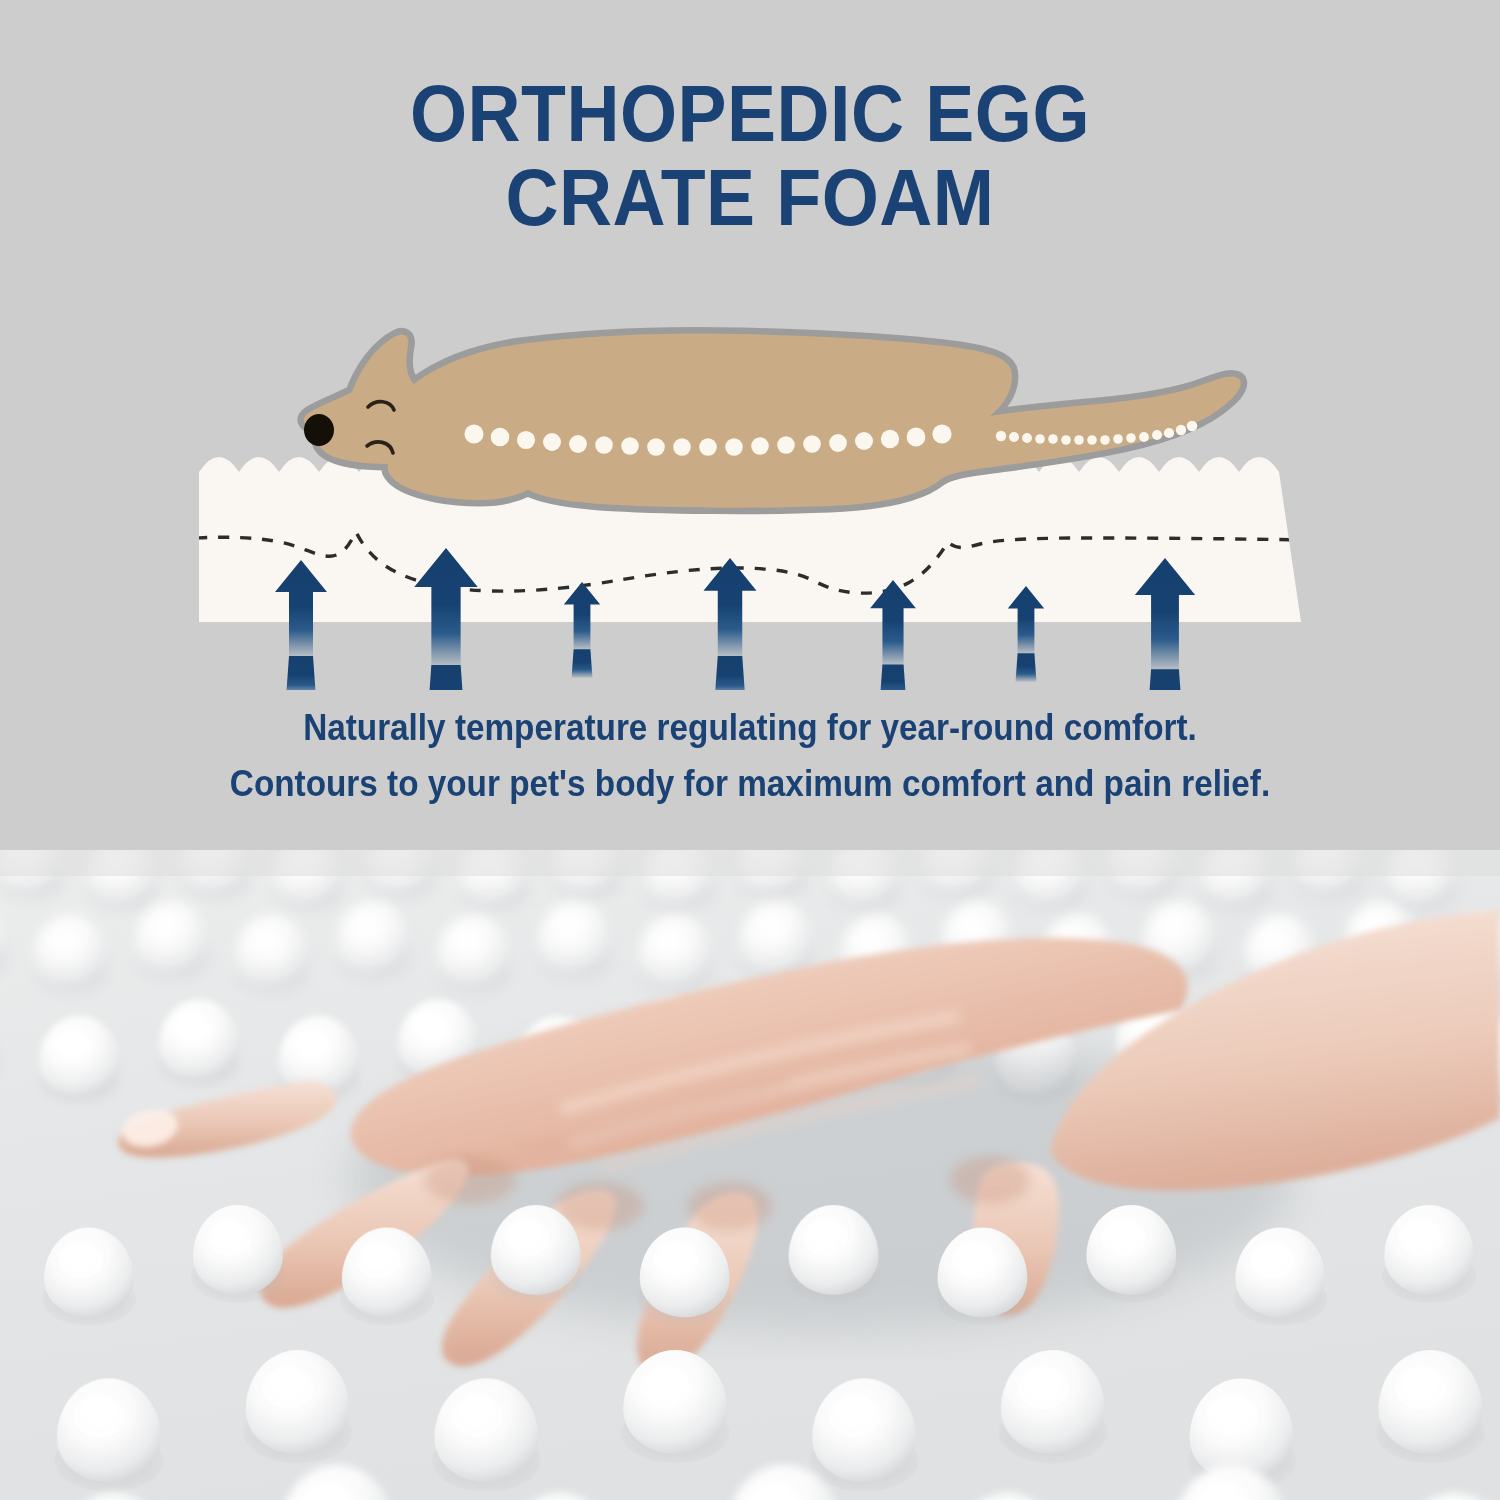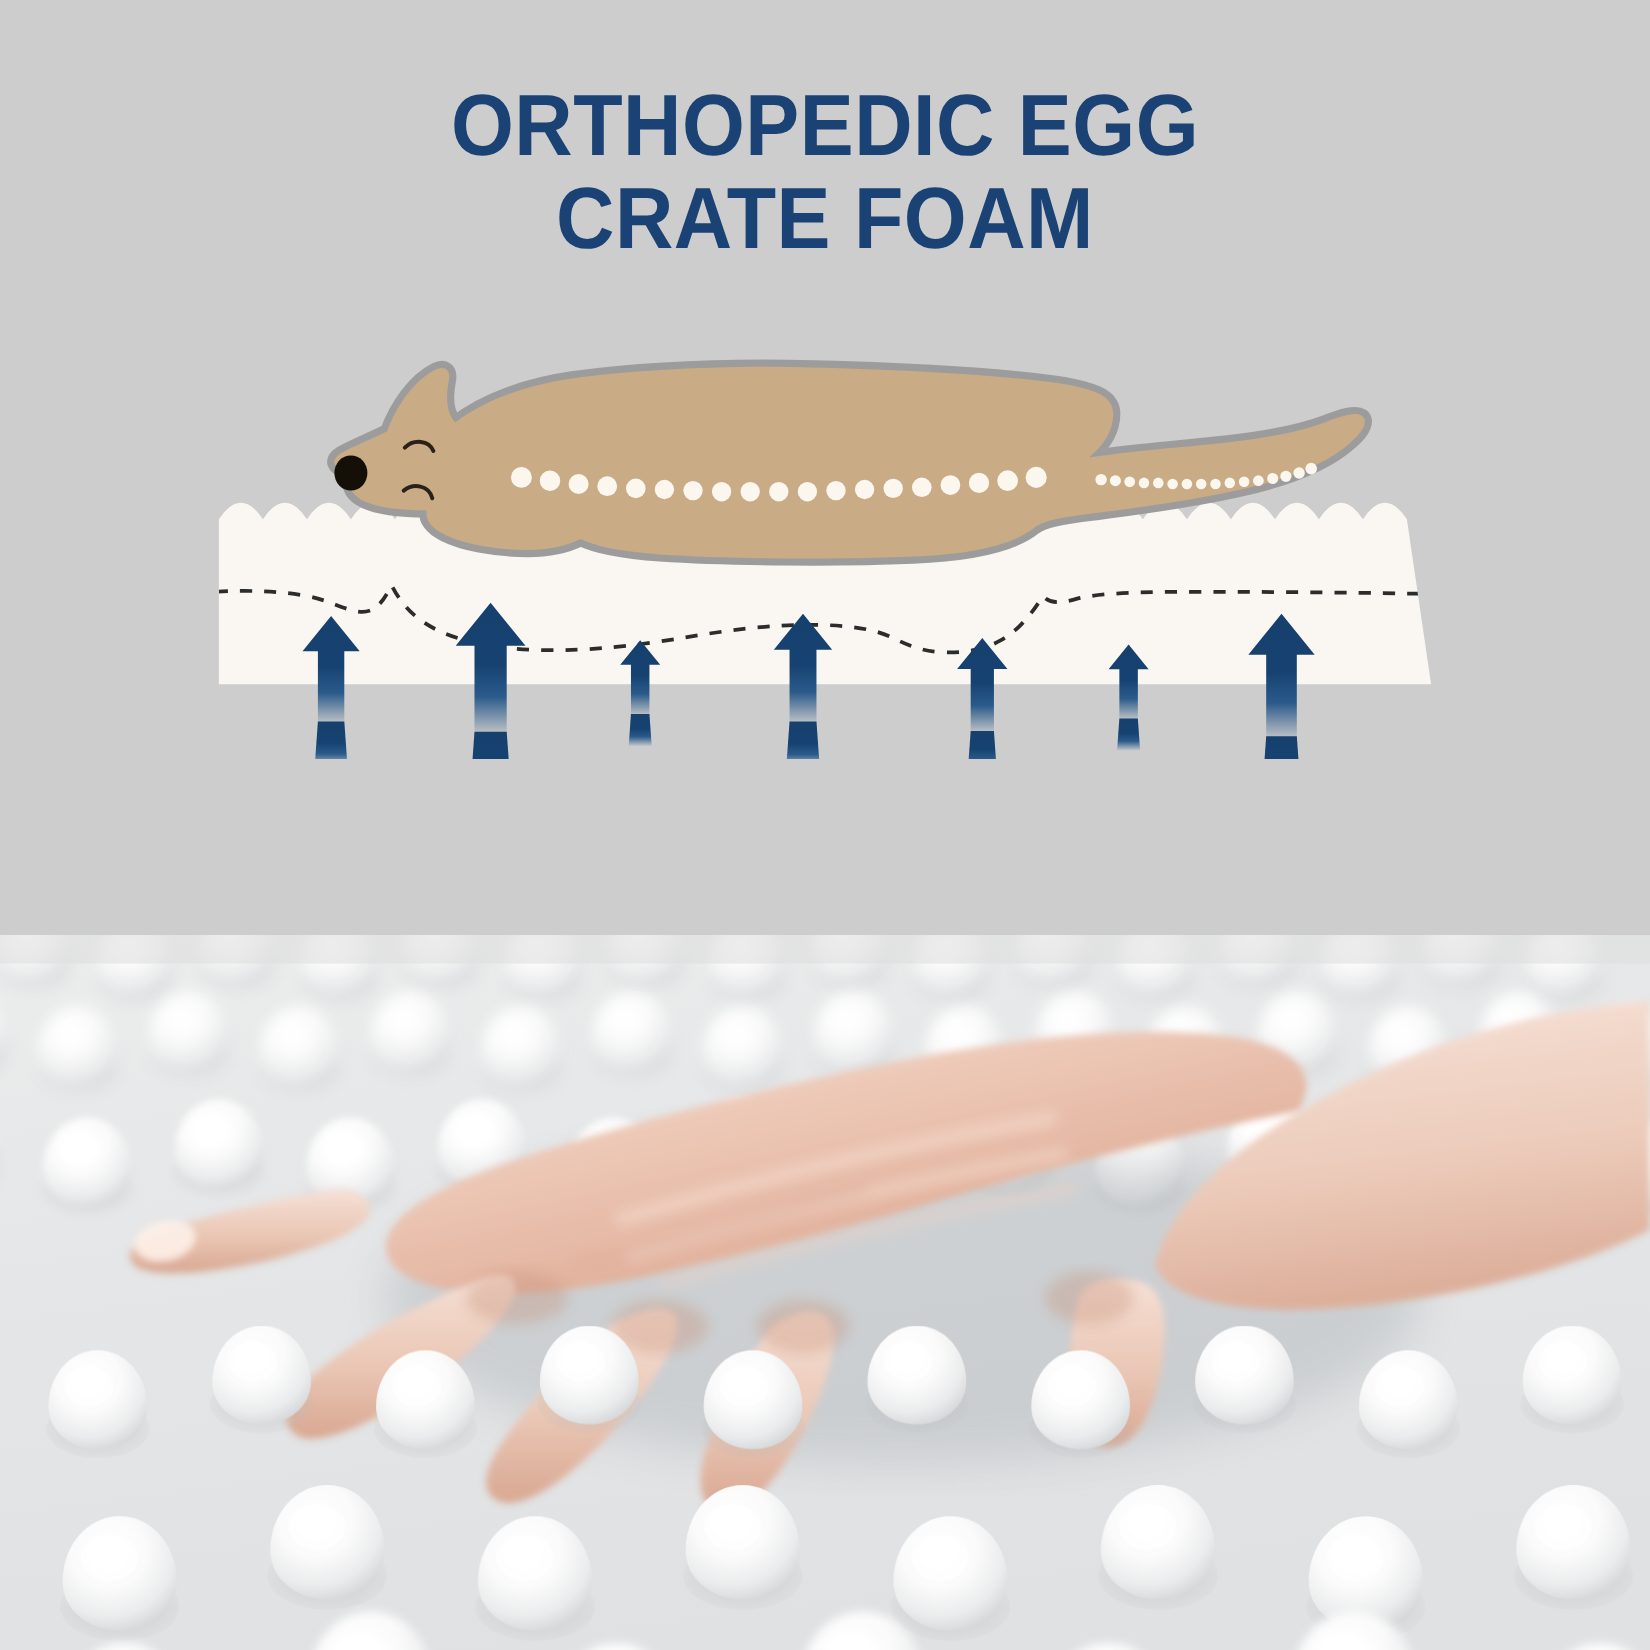--- a/index.html
+++ b/index.html
@@ -228,20 +228,24 @@
           <circle cx="1131" cy="138" r="4.8"></circle>
           <circle cx="1144" cy="137" r="4.9"></circle>
           <circle cx="1157" cy="135" r="5.0"></circle>
           <circle cx="1169" cy="133" r="5.1"></circle>
           <circle cx="1181" cy="130" r="5.2"></circle>
           <circle cx="1192" cy="126" r="5.3"></circle>
         </g>
       </g>
     </svg>
 
+    <div id="caption-block">
+      <span class="caption-line">Naturally temperature regulating for year-round comfort.</span>
+      <span class="caption-line">Contours to your pet's body for maximum comfort and pain relief.</span>
+    </div>
   </section>
 
   <section id="photo-panel">
     <svg id="photo-svg" viewBox="0 0 1500 650" preserveAspectRatio="xMidYMid slice">
       <defs>
         <linearGradient id="fbase" x1="0" y1="0" x2="0.3" y2="1">
           <stop offset="0%" stop-color="#eceded"></stop>
           <stop offset="45%" stop-color="#e4e6e7"></stop>
           <stop offset="100%" stop-color="#dfe1e2"></stop>
         </linearGradient>

